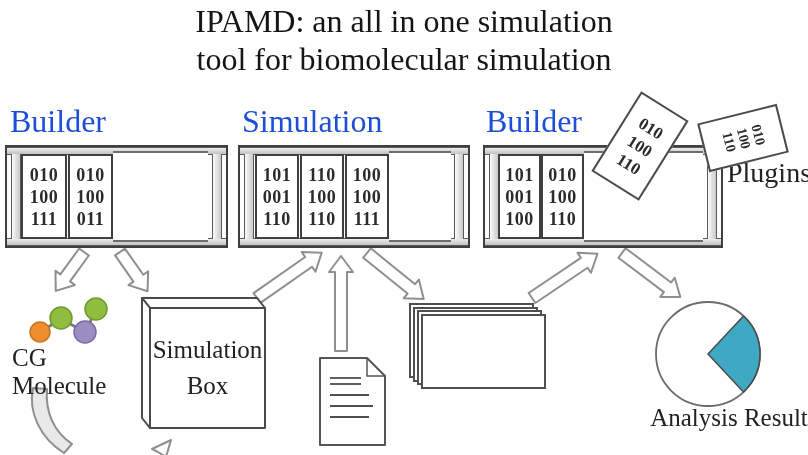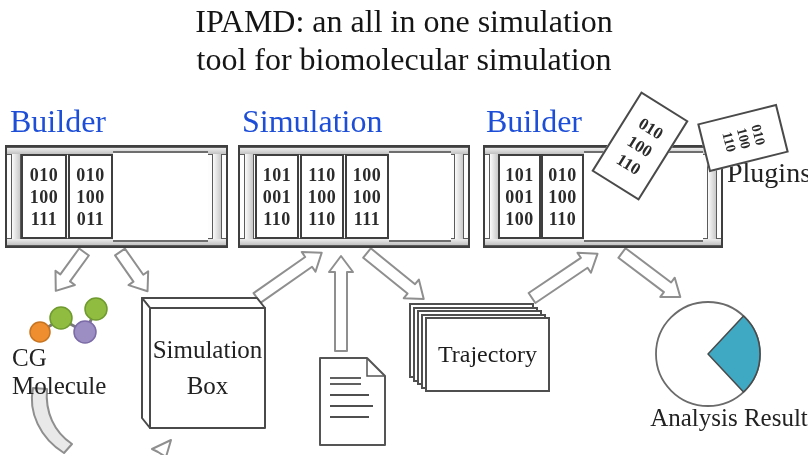--- a/index.html
+++ b/index.html
@@ -191,23 +191,20 @@
       <span style="display:block">010</span>
       <span style="display:block">100</span>
       <span style="display:block">110</span>
     </div>
   </div>
 
   <div class="traj-layer" style="left:409px;top:303px"></div>
   <div class="traj-layer" style="left:413px;top:307px"></div>
   <div class="traj-layer" style="left:417px;top:310px"></div>
   <div class="traj-layer" style="left:421px;top:314px"></div>
-  <div class="traj-layer traj-front" style="left:425px;top:317px">
-    <span>Trajectory</span>
-  </div>
 
   <div class="comp-label" id="cg-label">CG Molecule</div>
   <div id="box-label">
     <div>Simulation</div>
     <div>Box</div>
   </div>
   <div class="comp-label" id="plugins-label">Plugins</div>
   <div class="comp-label" id="result-label">Analysis Result</div>
 
 </div>

